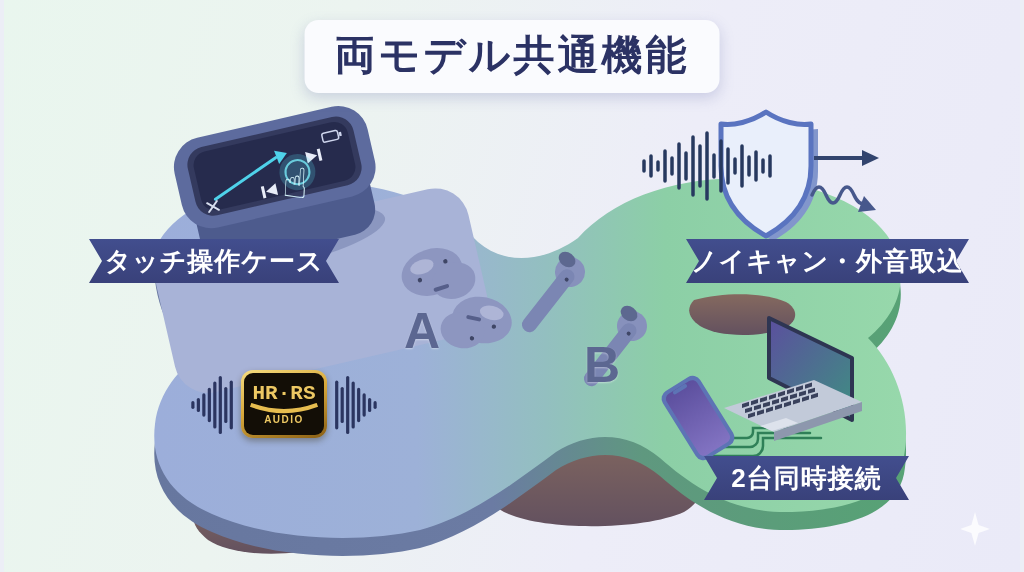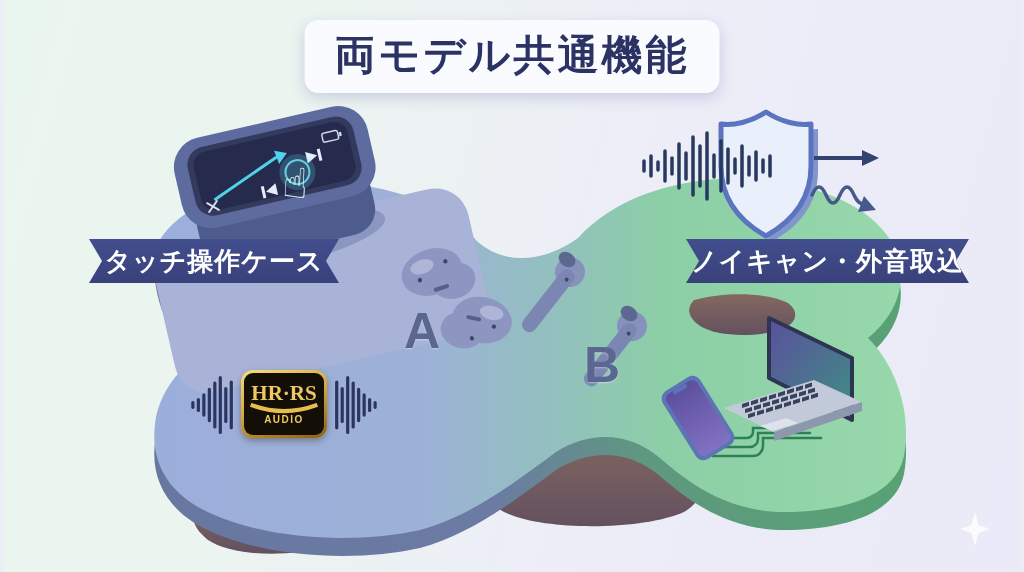--- a/index.html
+++ b/index.html
@@ -43,21 +43,21 @@
   
   .hires-badge{
     position:absolute;left:237px;top:370px;z-index:3;padding:3px;border-radius:12px;
     background:linear-gradient(160deg,#f6dd80 0%,#d8a93c 45%,#8a5f14 100%);
     box-shadow:0 3px 6px rgba(60,50,20,.4);
   }
   .hires-inner{
     width:80px;height:62px;background:#130e06;border-radius:9px;
     display:flex;flex-direction:column;align-items:center;justify-content:center;
   }
-  .hr-top{font-family:Liberation Serif, serif;font-weight:bold;font-size:21px;color:#edc863;line-height:1;}
+  .hr-top{font-family:Liberation Mono, monospace;font-weight:bold;font-size:21px;color:#edc863;line-height:1;}
   .hr-curve{width:70px;height:12px;margin:-1px 0 0;}
   .hr-bottom{font-weight:bold;font-size:10px;color:#edc863;letter-spacing:1.5px;line-height:1;}
   .wave-flank{position:absolute;z-index:3;}
   .wave-left{left:184px;top:373px;}
   .wave-right{left:326px;top:373px;}
   
   .sparkle{
     position:absolute;left:956px;top:512px;width:30px;height:34px;background:#ffffff;
     clip-path:polygon(50% 0,62% 38%,100% 50%,62% 62%,50% 100%,38% 62%,0 50%,38% 38%);
     opacity:.8;filter:blur(1px);z-index:2;
@@ -298,16 +298,19 @@
         <line x1="48" y1="32.5" x2="48" y2="37.5"></line>
     </g>
   </svg>
 
   <div class="ribbon ribbon-noise">
     <span>ノイキャン・外音取込</span>
   </div>
   <div class="ribbon ribbon-touch">
     <span>タッチ操作ケース</span>
   </div>
+  <div class="ribbon ribbon-dual">
+    <span>2台同時接続</span>
+  </div>
 
   <div class="sparkle"></div>
 
 </div>
 
 </body></html>

